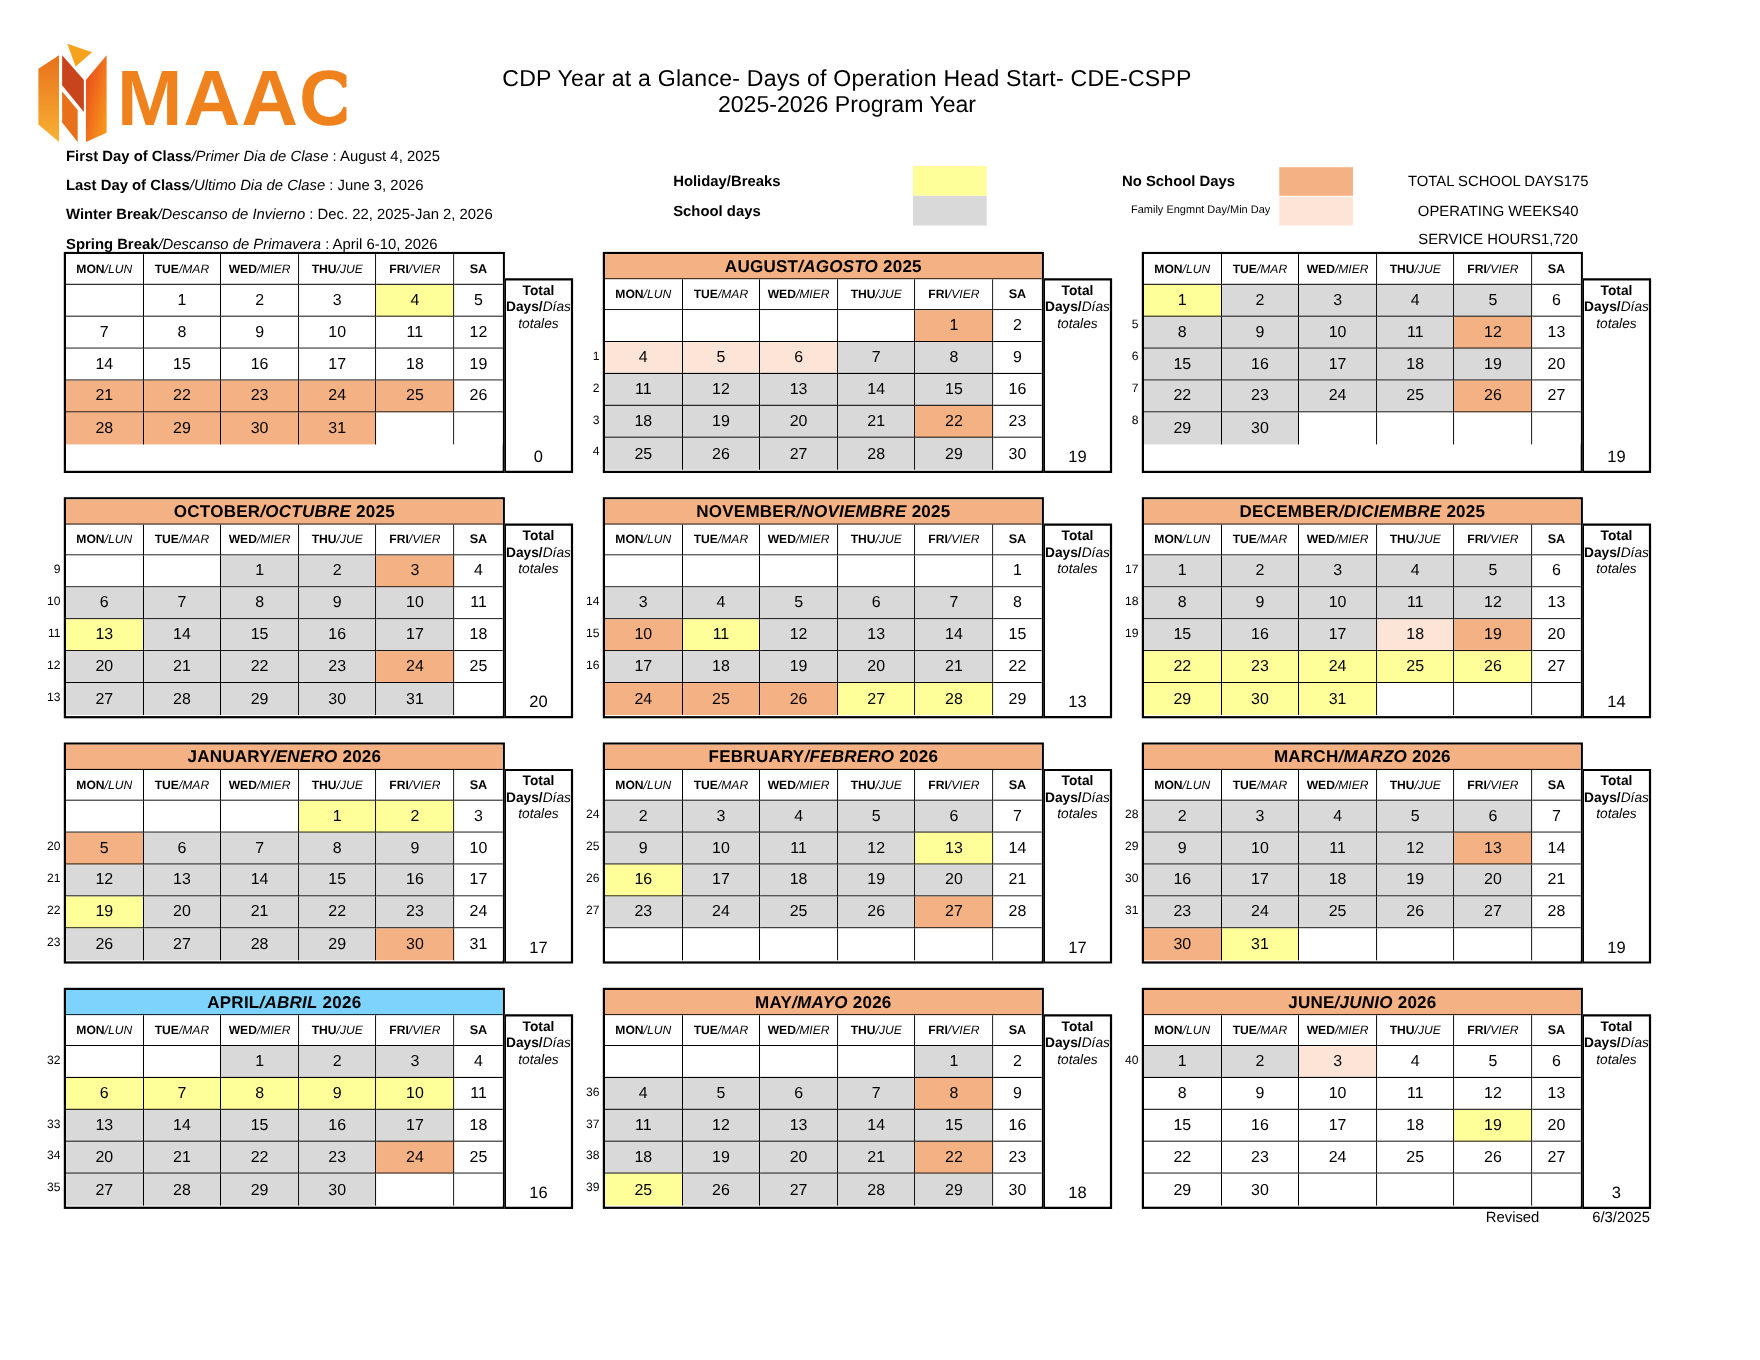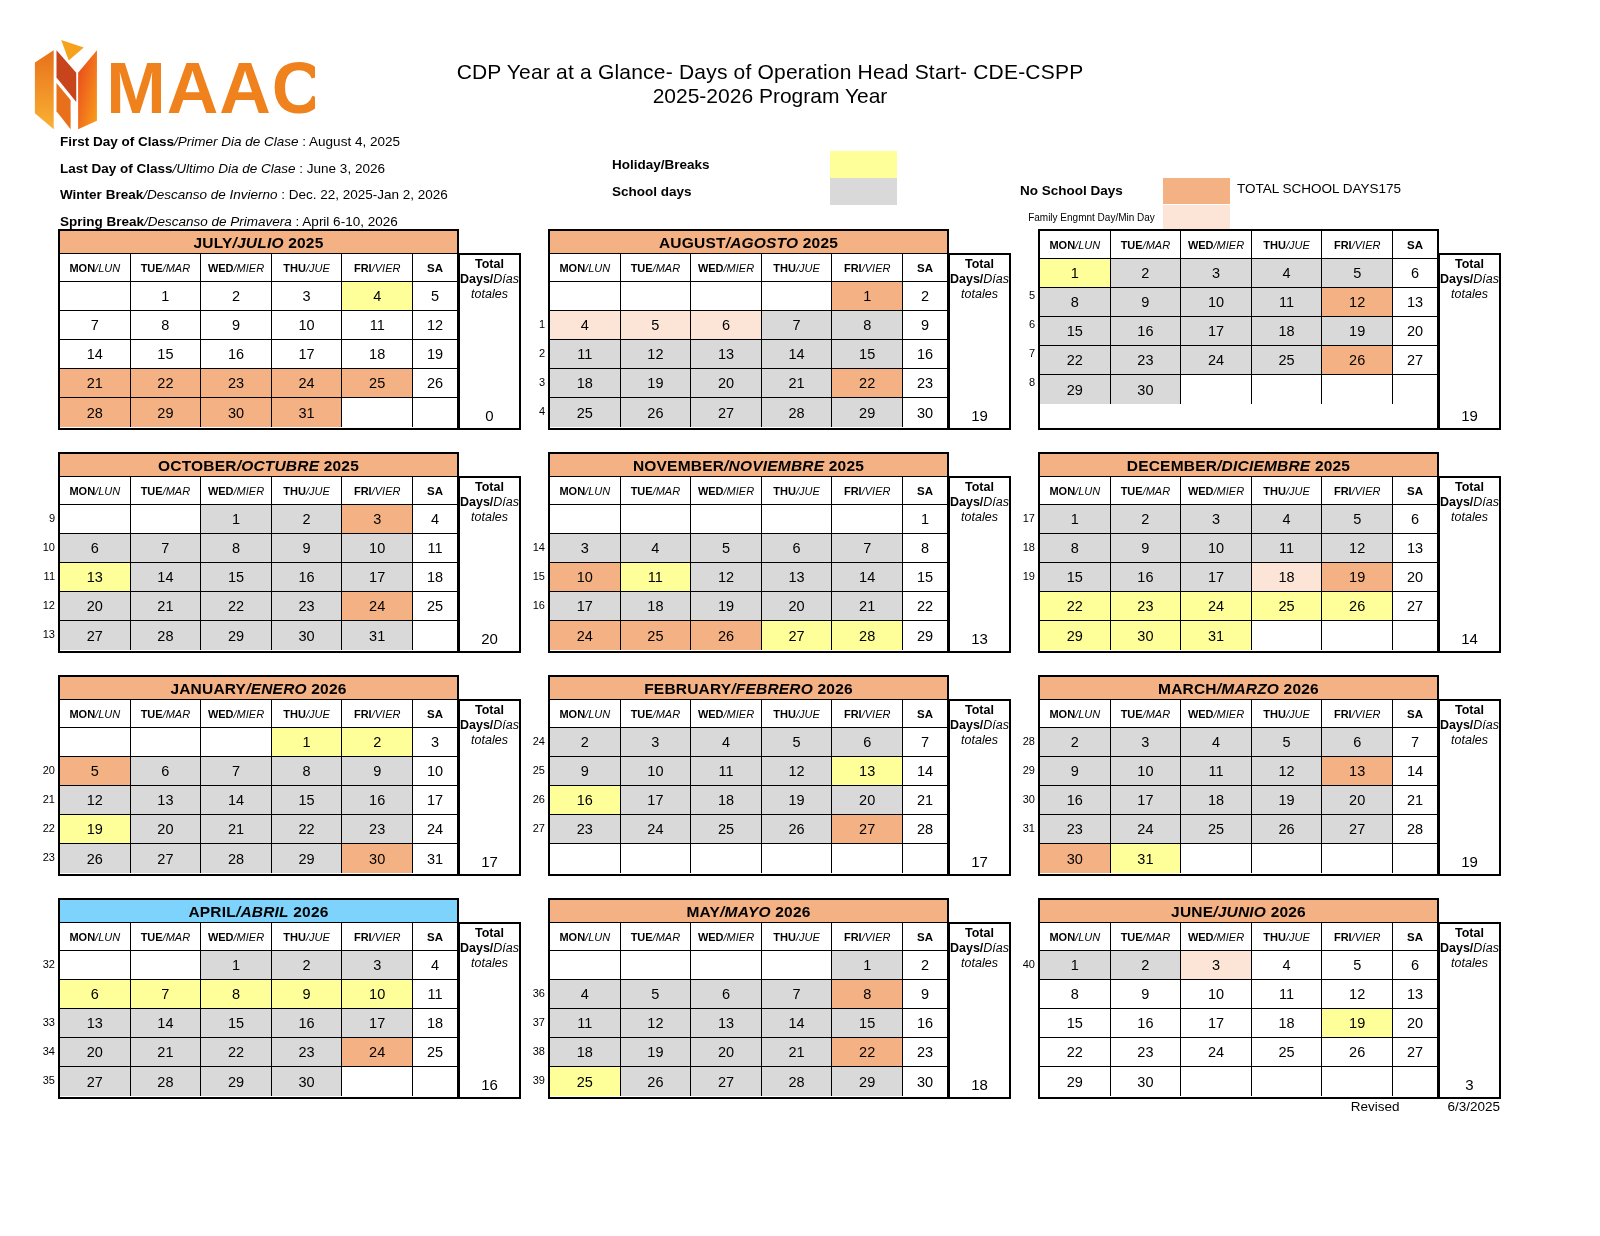--- a/index.html
+++ b/index.html
@@ -20,28 +20,28 @@
   .info-block { position: absolute; left: 60px; top: 129px; }
   .info-line { font-size: 13.5px; height: 26.5px; line-height: 26.5px; white-space: nowrap; }
   .info-line b { font-weight: bold; }
   .info-line i { font-style: italic; }
 
   .legend-mid { position: absolute; left: 612px; top: 151px; }
   .legend-mid .lrow { display: flex; align-items: center; height: 27px; }
   .legend-mid .llabel { width: 218px; font-weight: bold; font-size: 13.5px; }
   .swatch { width: 67px; height: 27px; }
 
-  .legend-right { position: absolute; left: 1020px; top: 151px; margin-top: 26px; }
+  .legend-right { position: absolute; left: 1020px; top: 151px; }
   .legend-right .lrow { display: flex; align-items: center; height: 27px; }
   .legend-right .llabel { width: 143px; font-weight: bold; font-size: 13.5px; }
   .legend-right .llabel.small { font-weight: normal; font-size: 10px; text-align: center; }
   .legend-right .swatch { height: 26px; }
 
   .stats { position: absolute; left: 1237px; top: 151px; width: 250px; }
-  .stat-row { display: flex; justify-content: flex-start; align-items: center; height: 26.8px; font-size: 13.5px; margin-top: 24px; }
+  .stat-row { display: flex; justify-content: center; align-items: center; height: 26.8px; font-size: 13.5px; }
 
   
   .months { position: absolute; left: 37px; top: 229px; display: grid;
             grid-template-columns: repeat(3, 484px); column-gap: 6px; row-gap: 22px; }
   .month { display: flex; height: 201px; }
   .gutter { width: 21px; padding-top: 52px; display: flex; flex-direction: column; flex: none; }
   .wk { height: 29px; line-height: 29px; font-size: 11px; text-align: right; padding-right: 3px; }
 
   .m-table { width: 401px; flex: none; border: 2px solid #000; background: #fff; }
   .m-title { height: 23px; line-height: 23px; text-align: center; font-size: 15.5px;
@@ -154,21 +154,20 @@
   <div class="months" id="months-grid">
       <div class="month">
         <div class="gutter">
           <div class="wk"></div>
           <div class="wk"></div>
           <div class="wk"></div>
           <div class="wk"></div>
           <div class="wk"></div>
         </div>
         <div class="m-table">
-          <div class="m-title" style="background:#F4B183"><b>JULY</b><i>/JULIO</i><b>&nbsp;2025</b></div>
           <div class="m-grid">
             <div class="dow">
               <b>MON</b>
               <i>/LUN</i>
             </div>
             <div class="dow">
               <b>TUE</b>
               <i>/MAR</i>
             </div>
             <div class="dow">

